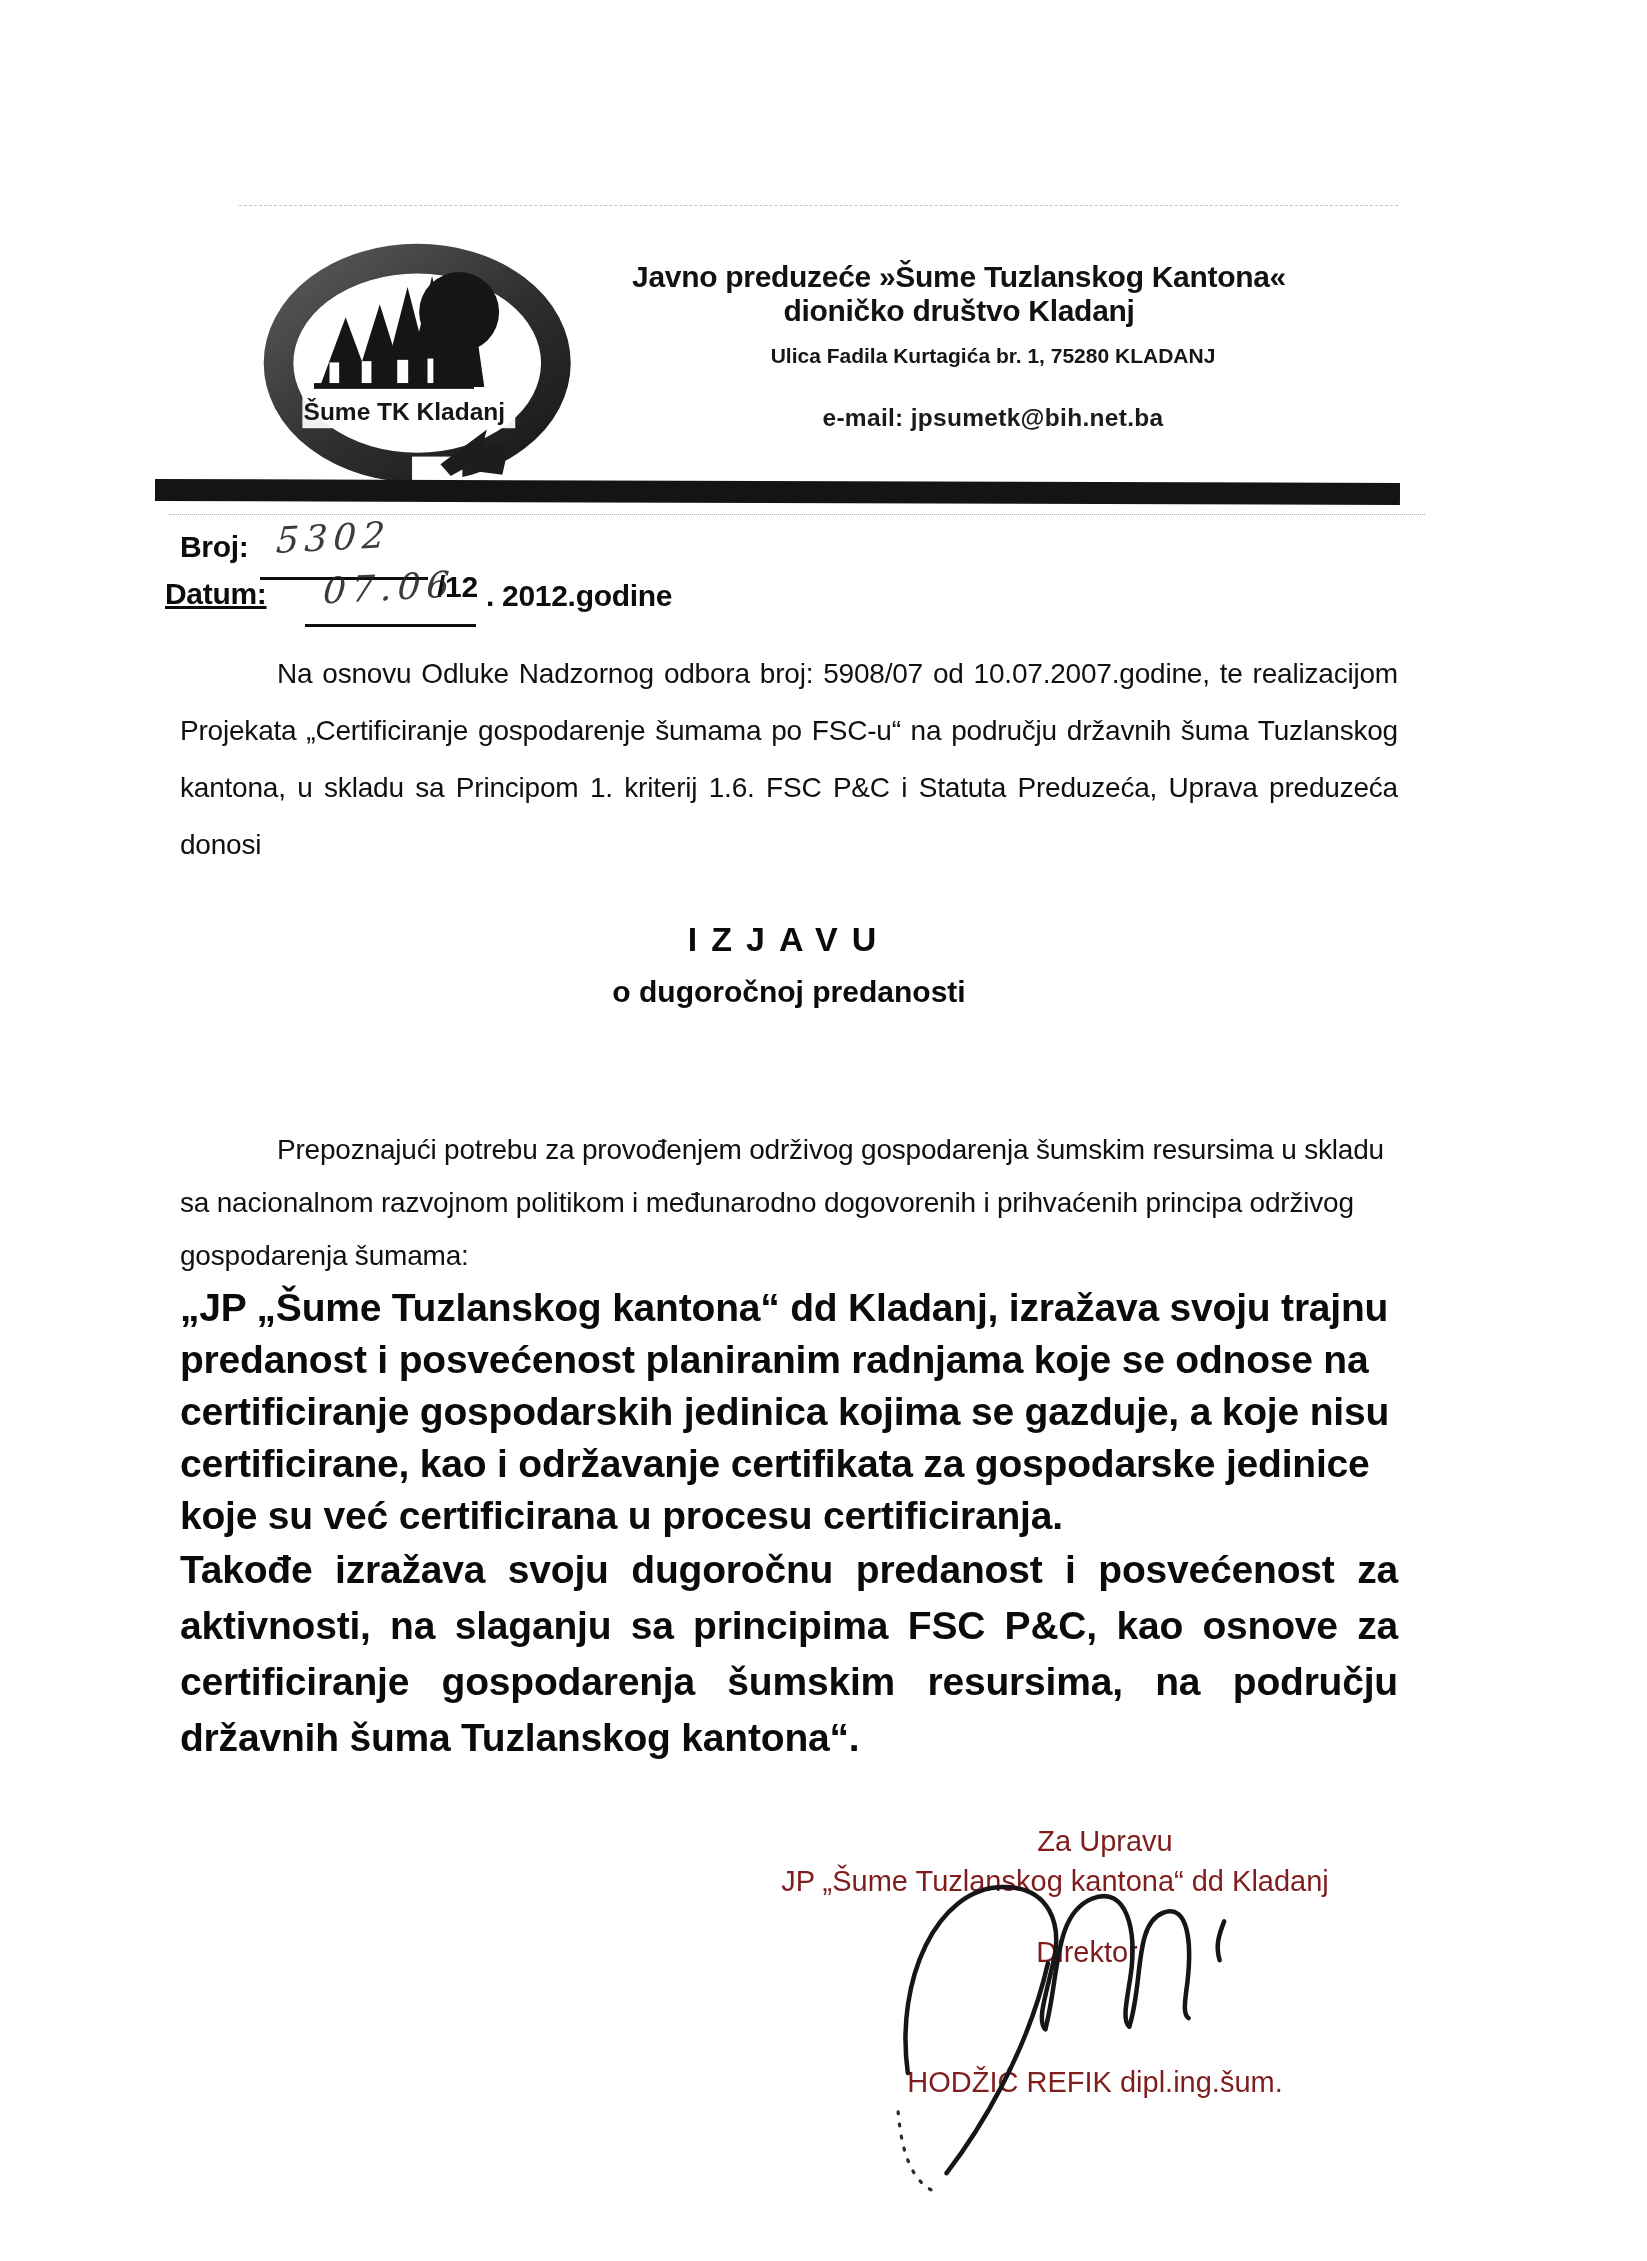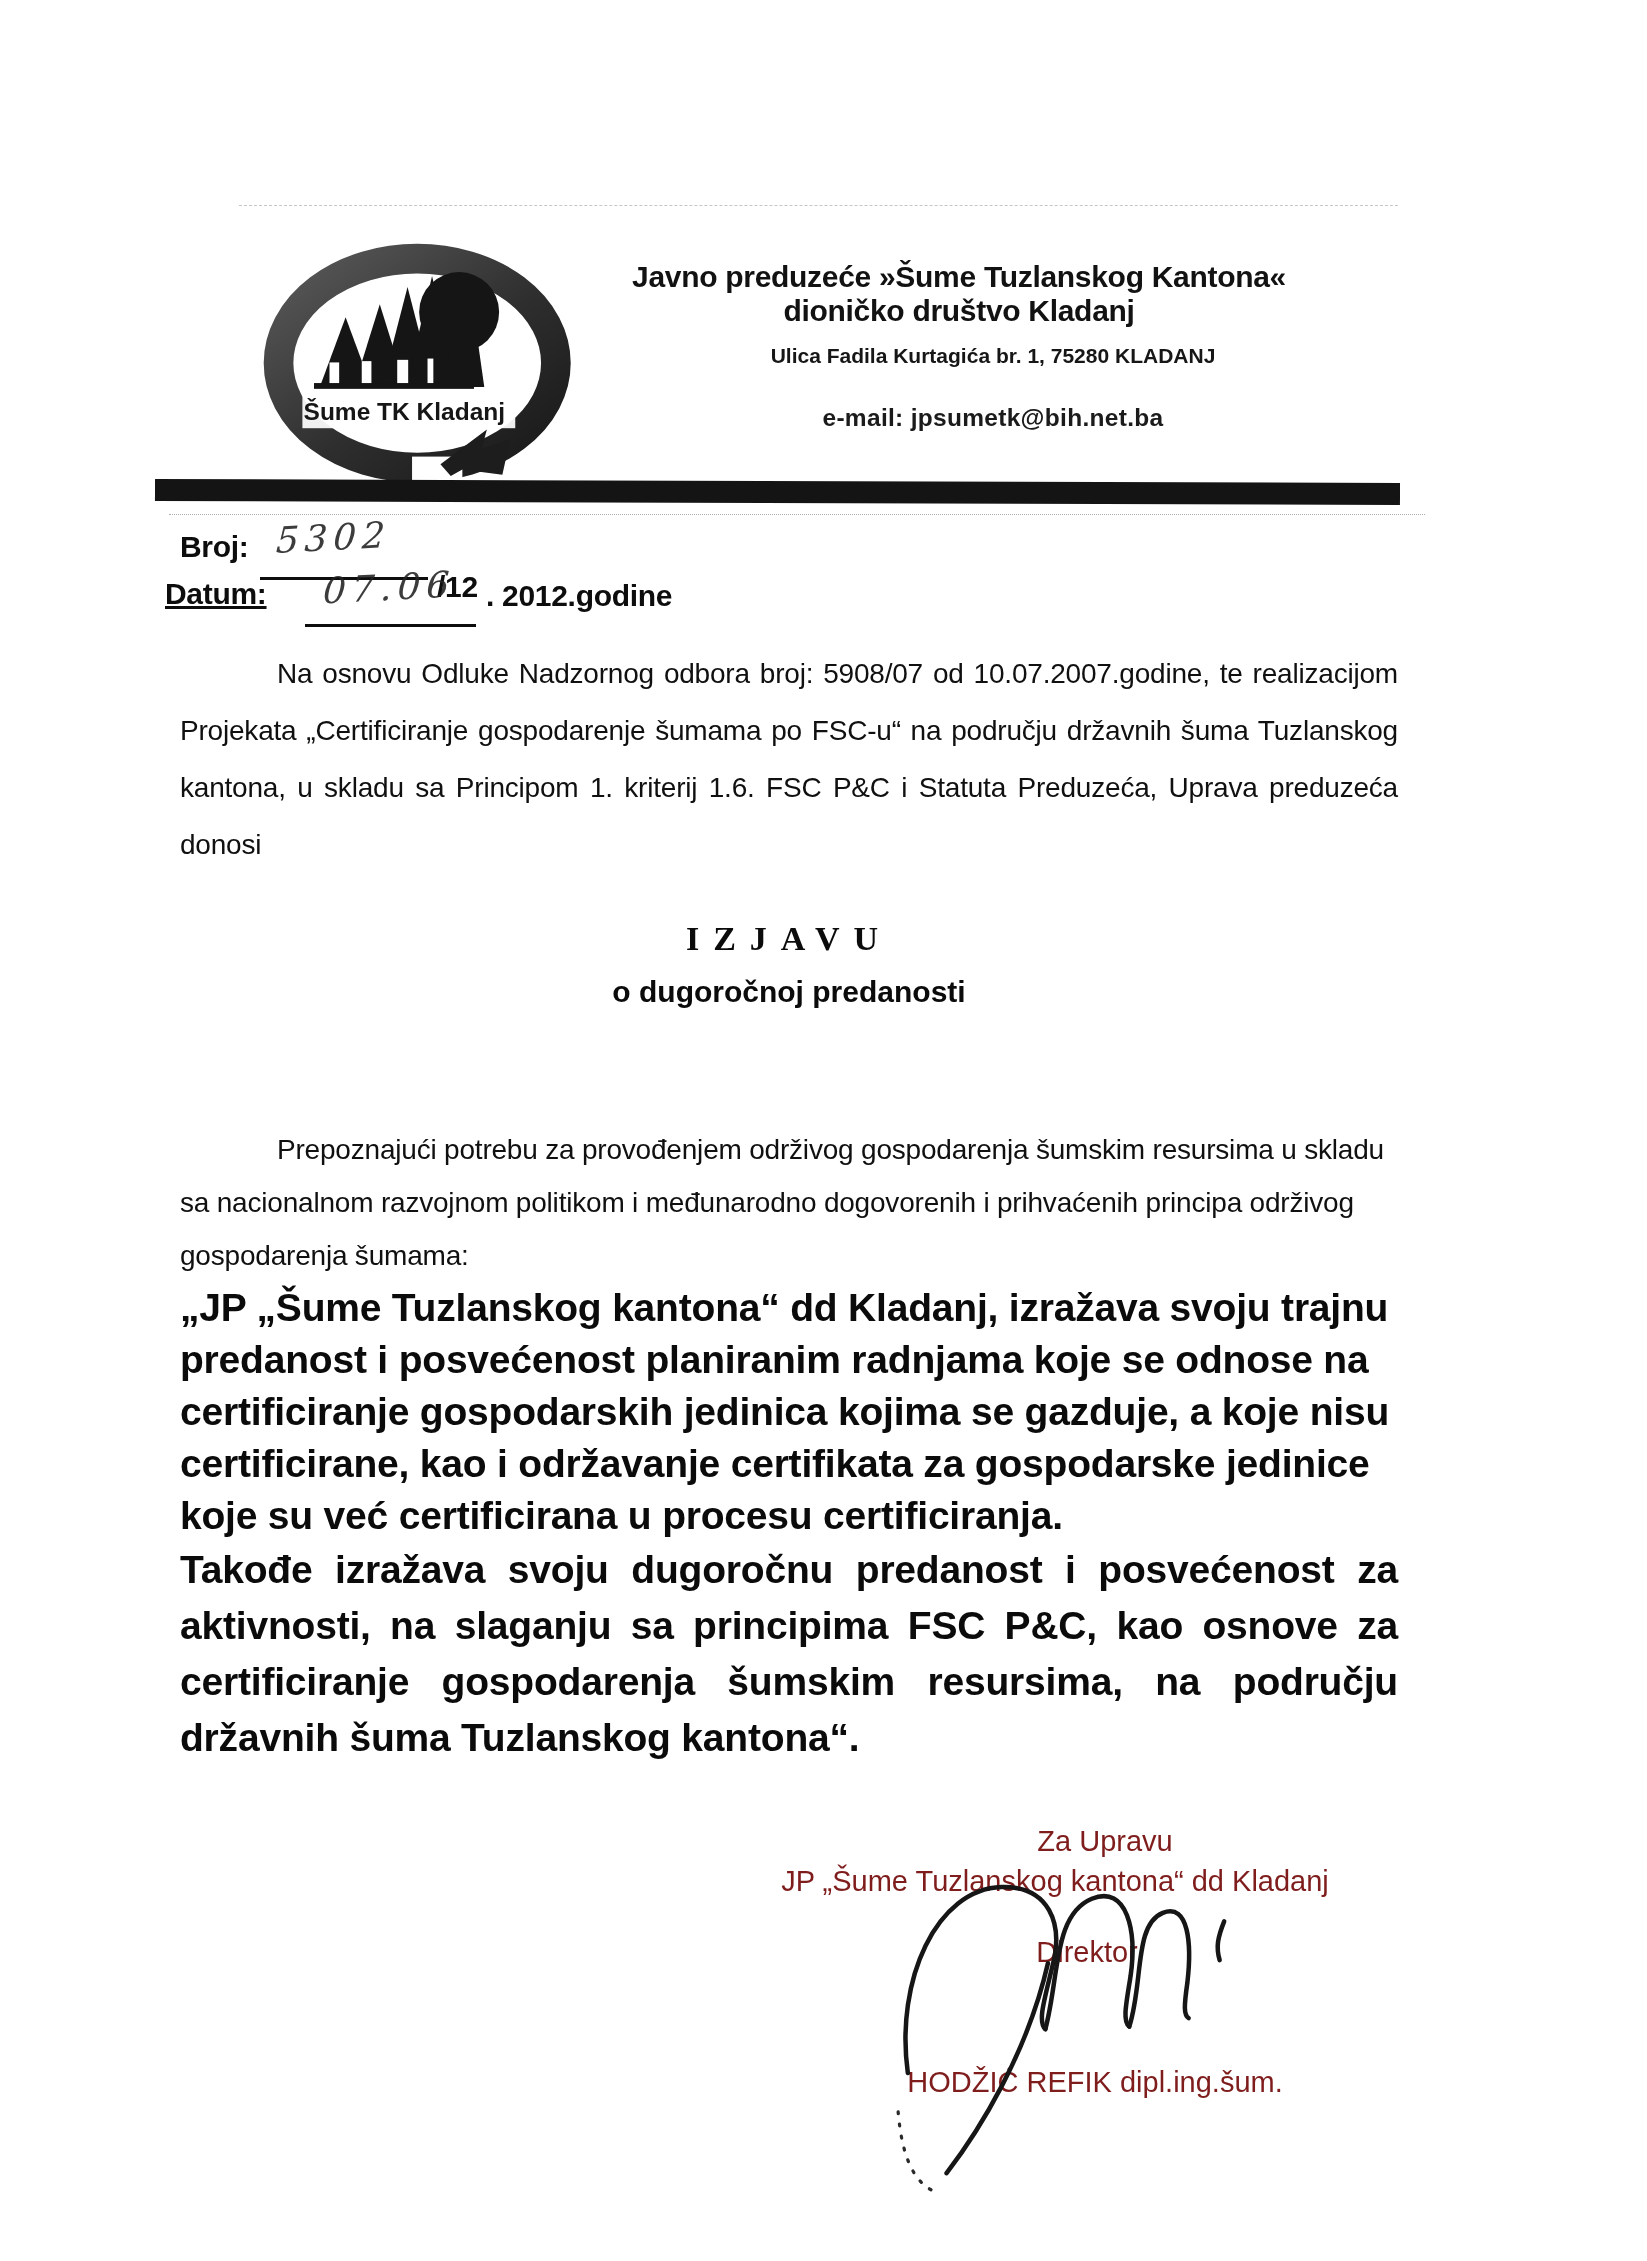--- a/index.html
+++ b/index.html
@@ -20,21 +20,21 @@
   .ref-label{font-size:30px;font-weight:bold;color:#0d0d0d;letter-spacing:-0.3px;}
   .hand{font-family:"DejaVu Serif", serif;font-style:italic;font-size:36px;color:#222;
         letter-spacing:5.8px;transform:rotate(-3deg) skewX(-6deg);opacity:.88;white-space:nowrap;}
   .uline{height:3.2px;background:#0d0d0d;}
   
   .para{left:180px;width:1218px;font-size:28px;line-height:57px;letter-spacing:-0.2px;color:#101010;}
   .justify{text-align:justify;}
   .indent{text-indent:97px;}
   .bold-para{font-weight:bold;font-size:39px;color:#0b0b0b;}
   .title-wrap{left:180px;width:1218px;text-align:center;}
-  .doc-title{font-size:34px;font-weight:bold;letter-spacing:14px;color:#0b0b0b;font-family:Liberation Serif, serif;}
+  .doc-title{font-size:34px;font-weight:bold;letter-spacing:14px;color:#0b0b0b;}
   .doc-subtitle{font-size:30px;font-weight:bold;color:#0b0b0b;}
   
   .sig-line{font-size:29px;color:#7f1d1d;white-space:nowrap;transform:translateX(-50%);}
   .sig-name{font-weight:normal;}
   svg{display:block;}
 </style>
 </head>
 <body>
 
 <div class="page">

